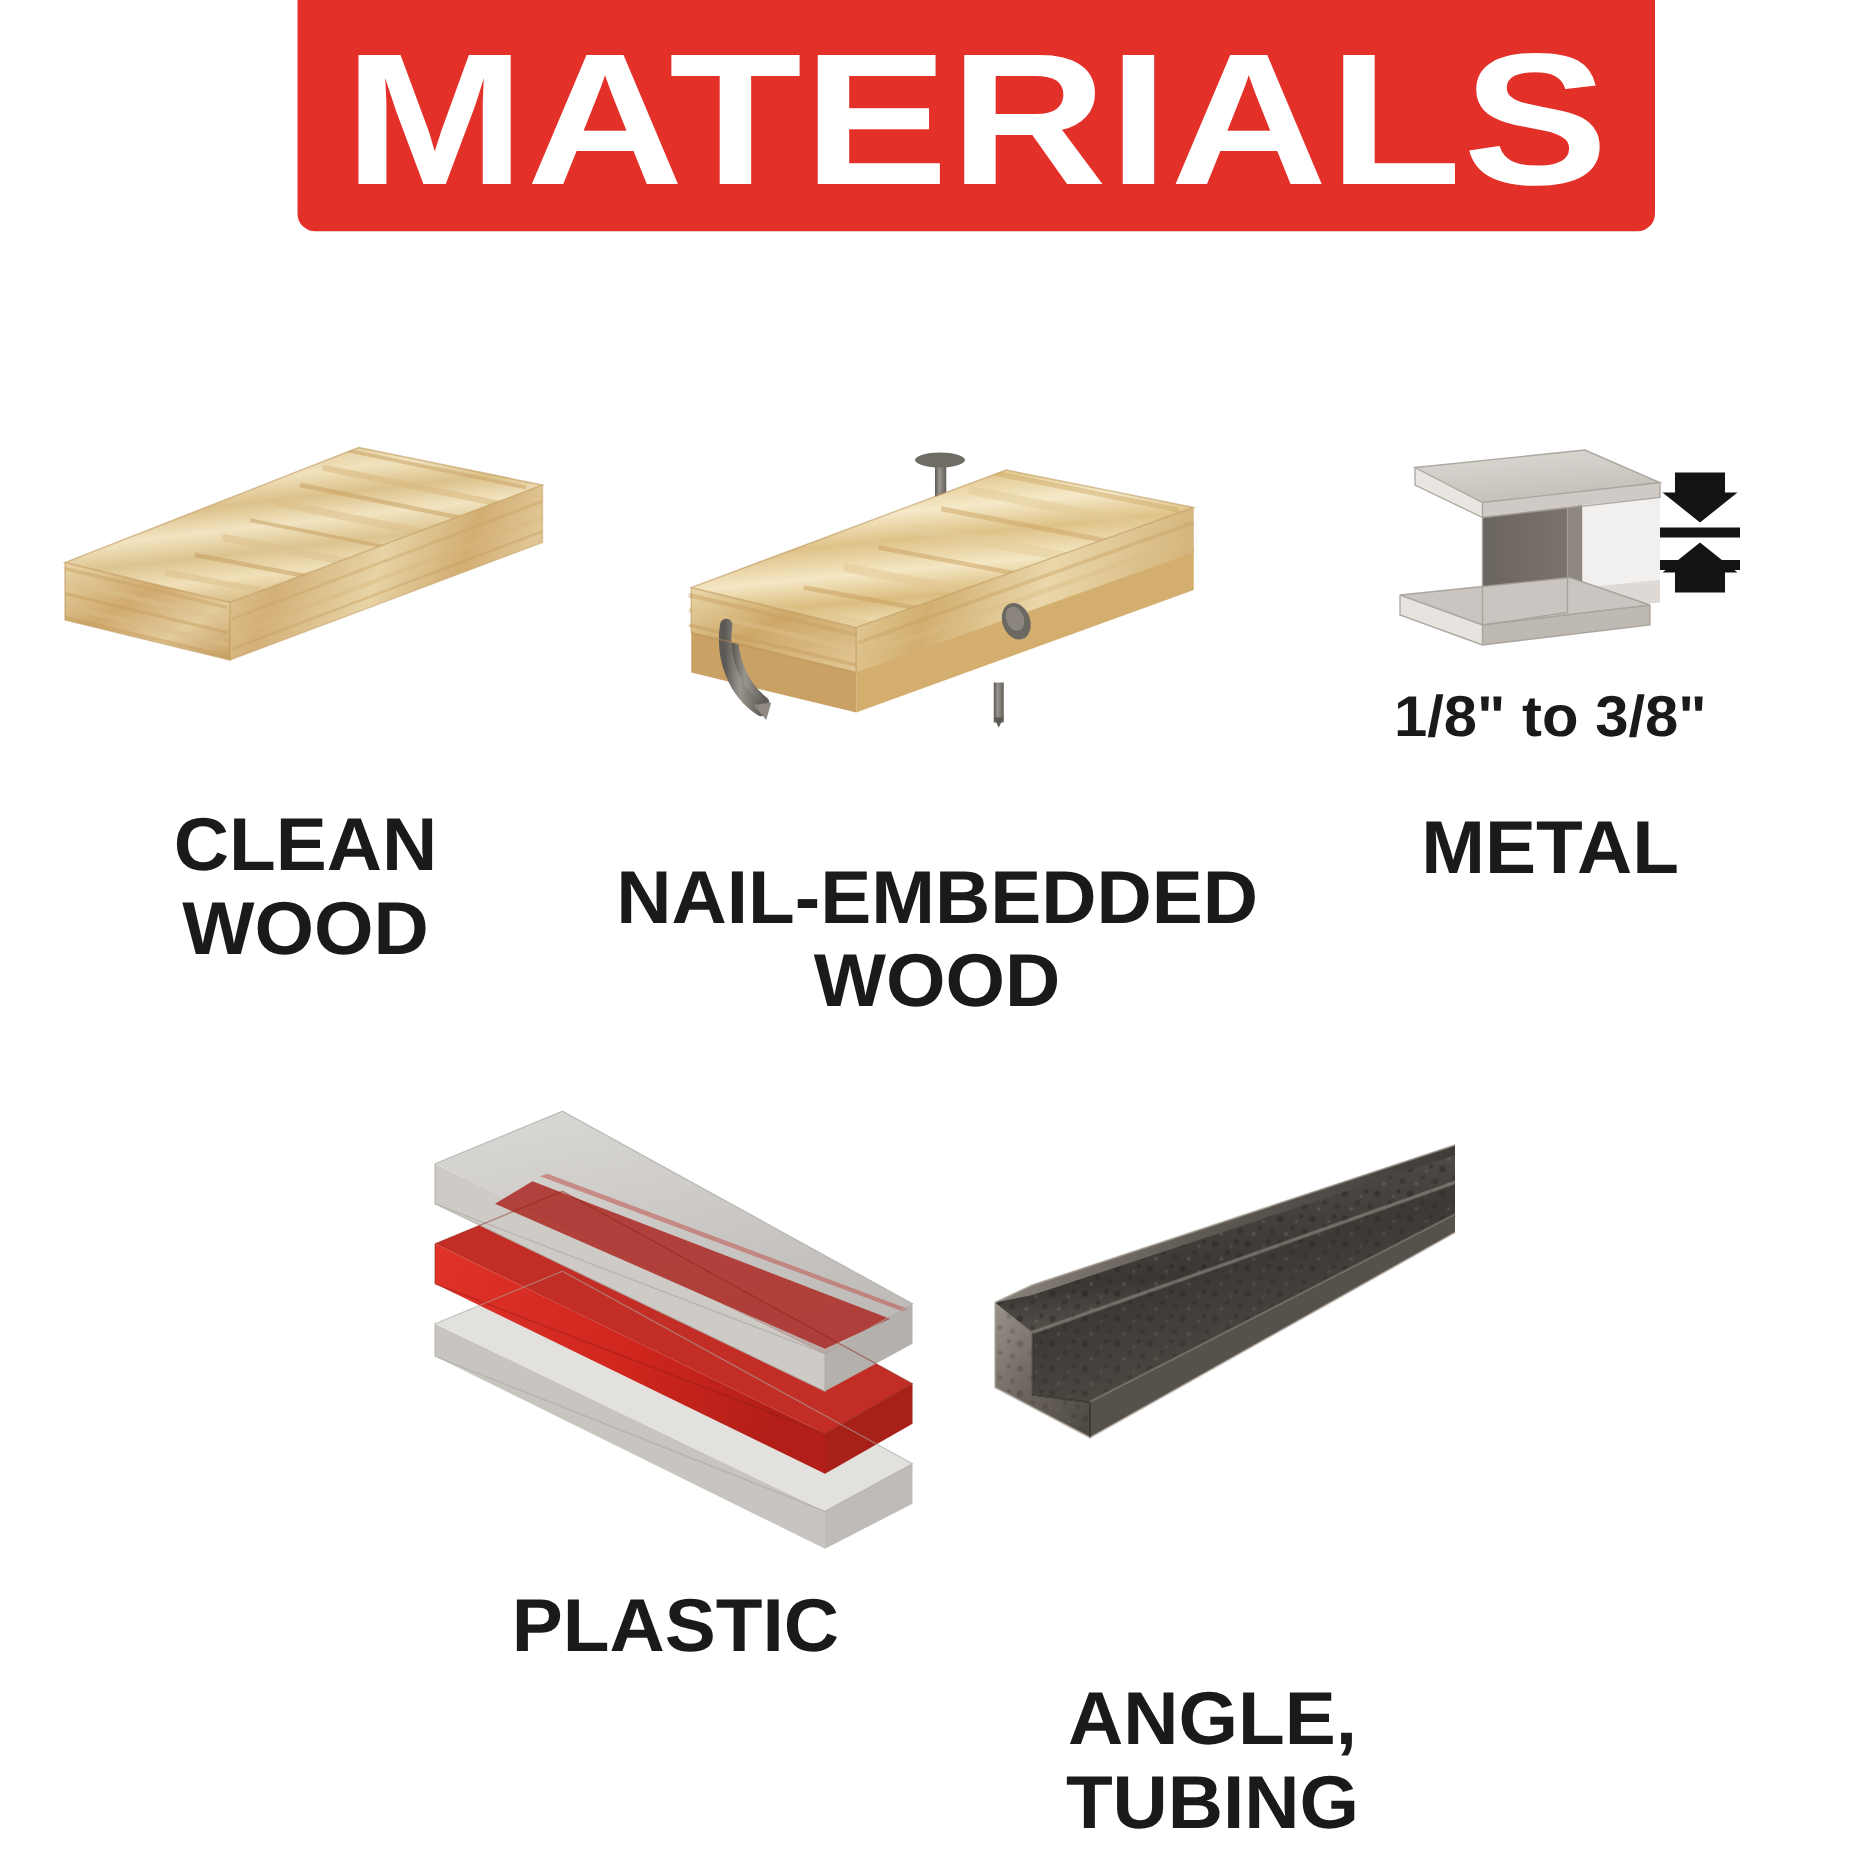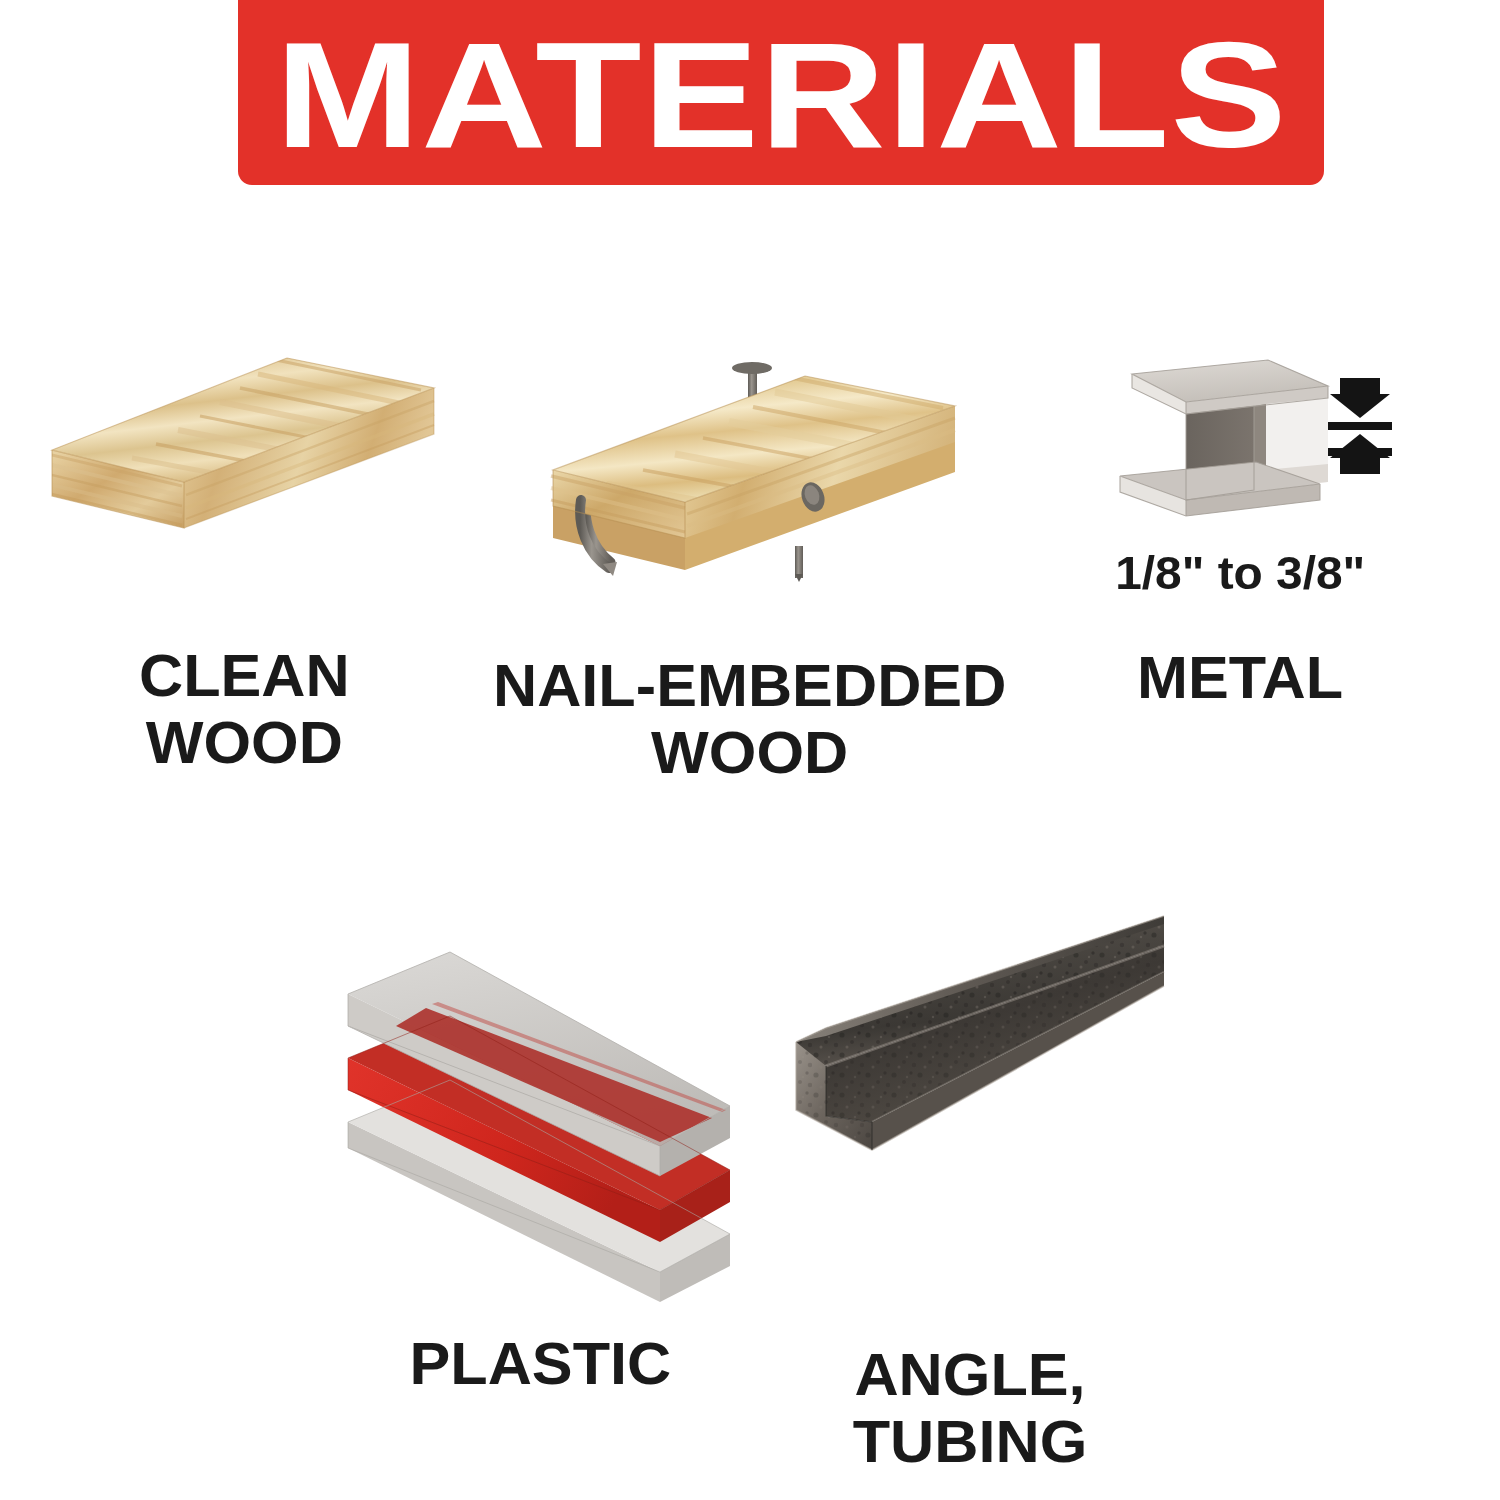--- a/index.html
+++ b/index.html
@@ -72,23 +72,23 @@
     font-weight: bold;
     font-size: 46px;
     line-height: 1;
     text-align: center;
     white-space: nowrap;
     transform: scaleX(1.04);
   }
 
   
   #cell-clean-wood   { left: 44px;  top: 350px; width: 400px; }
-  #cell-nail-wood    { left: 470px; top: 350px; width: 560px; }
+  #cell-nail-wood    { left: 470px; top: 350px; width: 560px; gap: 32px; }
   #cell-metal        { left: 1060px;top: 350px; width: 360px; }
-  #cell-plastic      { left: 330px; top: 934px; width: 420px; }
+  #cell-plastic      { left: 330px; top: 871px; width: 420px; }
   #cell-angle-tubing { left: 760px; top: 910px; width: 420px; gap: 37px; }
 
   #cell-clean-wood .material-label   { margin-top: 82px; }
   #cell-nail-wood .material-label    { margin-top: 72px; }
   #cell-metal .sub-note              { margin-top: 10px; }
   #cell-metal .material-label        { margin-top: 48px; }
   #cell-plastic .material-label      { margin-top: 26px; }
   #cell-angle-tubing .material-label { margin-top: 24px; }
 
   svg { display: block; overflow: visible; }

